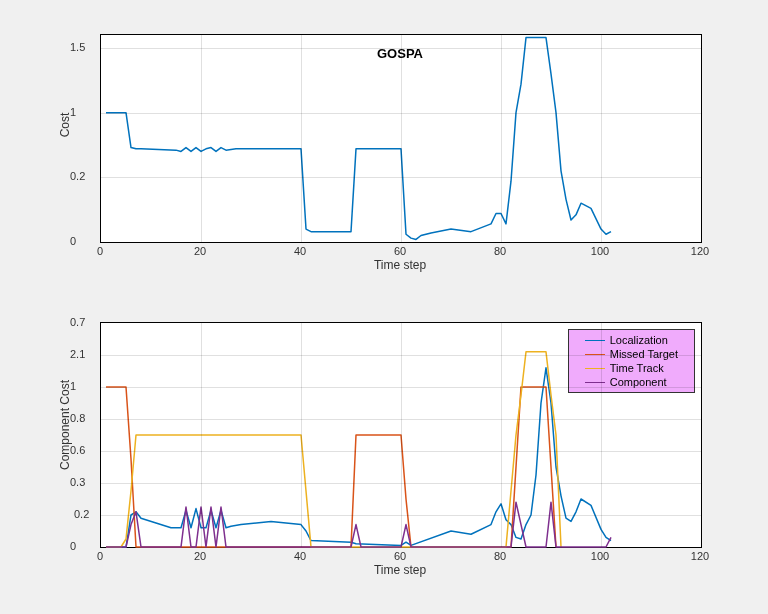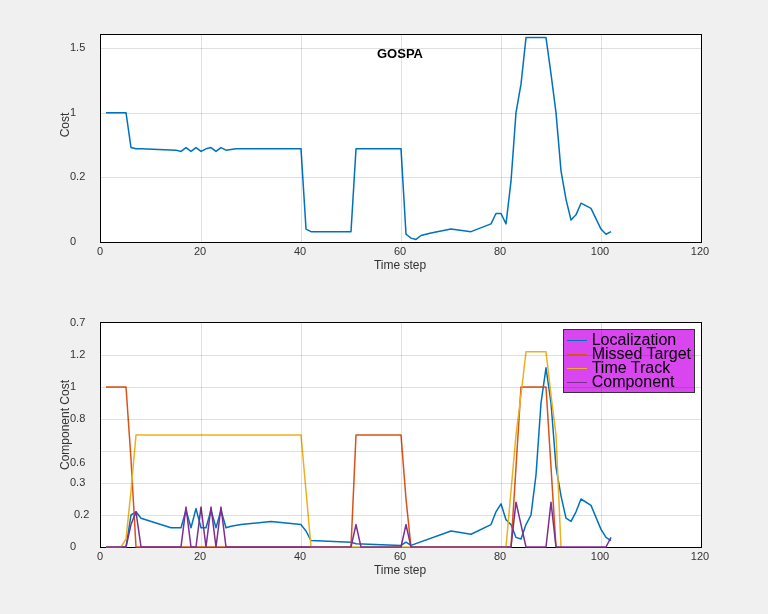--- a/index.html
+++ b/index.html
@@ -61,24 +61,24 @@
   .vgrid { width: 1px; height: 100%; top: 0; }
   svg.plot {
     position: absolute;
     left: 0; top: 0;
     width: 100%;
     height: 100%;
     overflow: visible;
   }
   .legend {
     position: absolute;
-    background: #d946ef;
+    background: #f0abfc;
     border: 1px solid #333;
-    font-size: 16px;
-    padding: 3px 3px;
+    font-size: 11px;
+    padding: 3px 16px;
   }
   .legend-row {
     display: flex;
     align-items: center;
     gap: 5px;
     height: 14px;
   }
   .legend-swatch {
     width: 20px;
     height: 0;
@@ -161,18 +161,18 @@
     <div class="tick xtick" style="left: 100px; top: 550px;">0</div>
     <div class="tick xtick" style="left: 200px; top: 550px;">20</div>
     <div class="tick xtick" style="left: 300px; top: 550px;">40</div>
     <div class="tick xtick" style="left: 400px; top: 550px;">60</div>
     <div class="tick xtick" style="left: 500px; top: 550px;">80</div>
     <div class="tick xtick" style="left: 600px; top: 550px;">100</div>
     <div class="tick xtick" style="left: 700px; top: 550px;">120</div>
     <div class="tick ytick" style="left: 70px; width: 26px; top: 546px;">0</div>
     <div class="tick ytick" style="left: 74px; width: 26px; top: 514px;">0.2</div>
     <div class="tick ytick" style="left: 70px; width: 26px; top: 482px;">0.3</div>
-    <div class="tick ytick" style="left: 70px; width: 26px; top: 462px;">0.6</div>
+    <div class="tick ytick" style="left: 70px; width: 26px; top: 450px;">0.6</div>
     <div class="tick ytick" style="left: 70px; width: 26px; top: 418px;">0.8</div>
     <div class="tick ytick" style="left: 70px; width: 26px; top: 386px;">1</div>
-    <div class="tick ytick" style="left: 70px; width: 26px; top: 354px;">1.2</div>
+    <div class="tick ytick" style="left: 70px; width: 26px; top: 354px;">2.1</div>
     <div class="tick ytick" style="left: 70px; width: 26px; top: 322px;">0.7</div>
   </div>
 
 </body></html>

